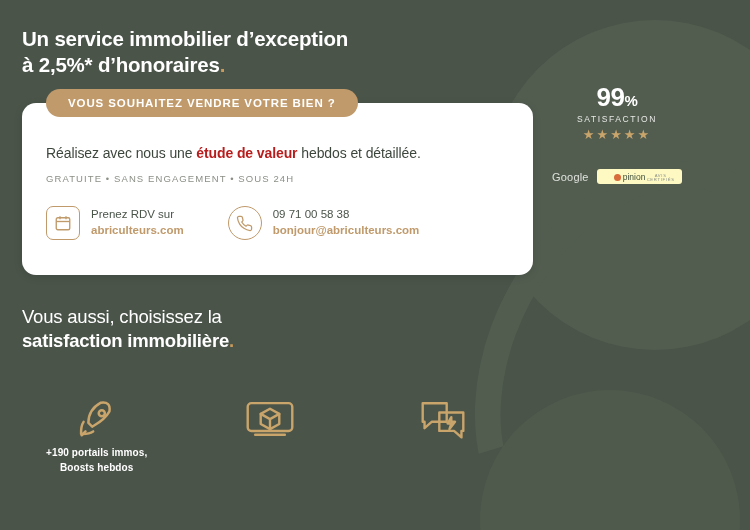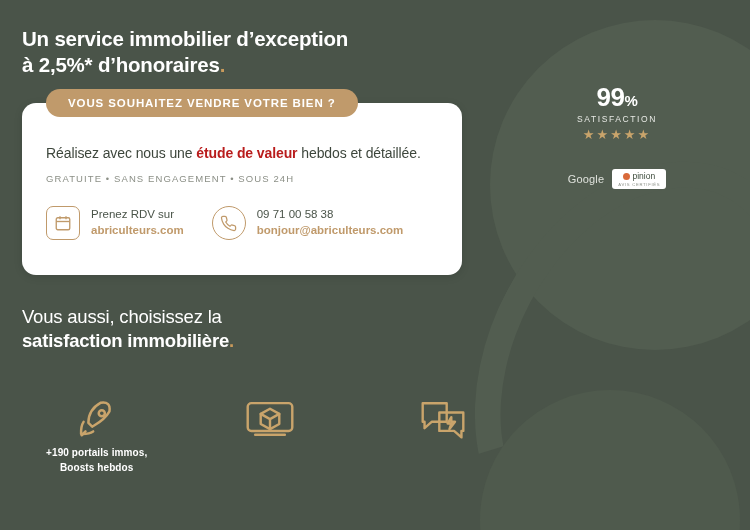--- a/index.html
+++ b/index.html
@@ -84,21 +84,21 @@
     line-height: 1.28;
     color: #ffffff;
   }
   .dot-accent { color: #c99a5b; }
 
   
   .card {
     position: absolute;
     left: 22px;
     top: 103px;
-    width: 440px;
+    width: 511px;
     height: 172px;
     background: #ffffff;
     border-radius: 14px;
     box-shadow: 0 2px 8px rgba(0,0,0,0.12);
   }
   .card-badge {
     position: absolute;
     left: 24px;
     top: -14px;
     height: 28px;
@@ -127,21 +127,21 @@
     top: 70px;
     font-size: 9.5px;
     letter-spacing: 1.1px;
     color: #8b8f86;
   }
   .contacts {
     position: absolute;
     left: 24px;
     top: 103px;
     display: flex;
-    gap: 28px;
+    gap: 44px;
   }
   .contact { display: flex; align-items: center; gap: 11px; }
   .ci {
     width: 34px; height: 34px;
     border: 1.6px solid #c09a6b;
     border-radius: 7px;
     display: flex; align-items: center; justify-content: center;
     color: #c09a6b;
   }
   .ci.round { border-radius: 50%; }
@@ -162,25 +162,25 @@
   .stars { color: #c9a46b; font-size: 13px; letter-spacing: 2px; margin-top: 3px; }
   .review-row {
     margin-top: 27px;
     display: flex;
     align-items: center;
     justify-content: center;
     gap: 8px;
   }
   .google-word { font-size: 11px; color: #dfe2dc; letter-spacing: 0.2px; }
   .opinion-badge {
-    background: #ffffff;
+    background: #fef9c3;
     border-radius: 3px;
-    padding: 3px 6px 2px 6px;
-    display: flex;
-    flex-direction: column;
+    padding: 3px 6px 2px 17px;
+    display: flex;
+    flex-direction: row;
     align-items: center;
     line-height: 1;
   }
   .opinion-badge .ob1 { font-size: 8.5px; color: #3b4a3a; display: flex; align-items: center; gap: 2px; }
   .opinion-badge .ob1 i {
     width: 7px; height: 7px; border-radius: 50%;
     background: #d96a3a; display: inline-block;
   }
   .opinion-badge .ob2 { font-size: 4.2px; color: #8a8f86; letter-spacing: 0.7px; margin-top: 2px; }
 

